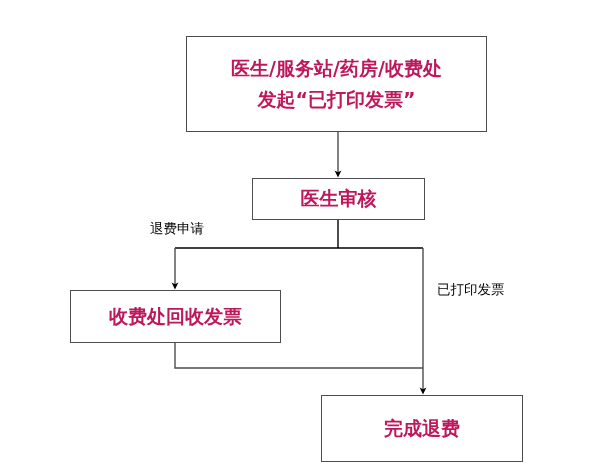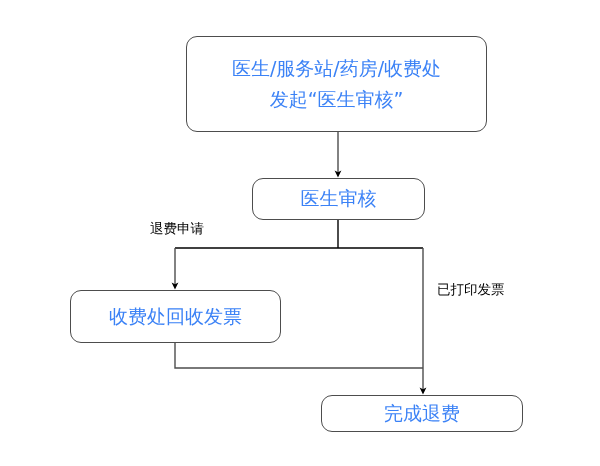--- a/index.html
+++ b/index.html
@@ -12,30 +12,31 @@
     width: 600px;
     height: 466px;
     background: #ffffff;
     overflow: hidden;
     font-family: "DejaVu Sans", "Liberation Sans", sans-serif;
   }
   .node {
     position: absolute;
     box-sizing: border-box;
     border: 1.4px solid #4d4d4d;
-    border-radius: 11px;
+    border-radius: 0;
     background: #ffffff;
     display: flex;
     flex-direction: column;
     align-items: center;
     justify-content: center;
-    color: #3b82f6;
+    color: #be185d;
     font-size: 19px;
     line-height: 1.55;
     white-space: nowrap;
+    font-weight: bold;
   }
   .node .line2 {
     margin-top: 2px;
   }
   .edge-label {
     position: absolute;
     font-size: 13.5px;
     color: #000000;
     white-space: nowrap;
     line-height: 1;
@@ -69,32 +70,32 @@
 
     <path d="M175,248 L175,286" fill="none" stroke="#4d4d4d" stroke-width="1.4" marker-end="url(#arrowhead)"></path>
 
     <path d="M423,248 L423,391" fill="none" stroke="#4d4d4d" stroke-width="1.4" marker-end="url(#arrowhead)"></path>
 
     <path d="M175,343 L175,368 L423,368" fill="none" stroke="#4d4d4d" stroke-width="1.4"></path>
   </svg>
 
   <div class="node" style="left:186px; top:36px; width:301px; height:96px;">
     <span>医生/服务站/药房/收费处</span>
-    <span class="line2">发起“医生审核”</span>
+    <span class="line2">发起“已打印发票”</span>
   </div>
 
   <div class="node" style="left:70px; top:290px; width:211px; height:53px;">
     <span>收费处回收发票</span>
   </div>
 
   <div class="node" style="left:252px; top:178px; width:173px; height:42px;">
     <span>医生审核</span>
   </div>
 
-  <div class="node" style="left:321px; top:395px; width:202px; height:37px;">
+  <div class="node" style="left:321px; top:395px; width:202px; height:67px;">
     <span>完成退费</span>
   </div>
 
   <div class="edge-label" style="left:150px; top:222px;">退费申请</div>
 
   <div class="edge-label" style="left:437px; top:283px;">已打印发票</div>
 
 </div>
 
 </body></html>

